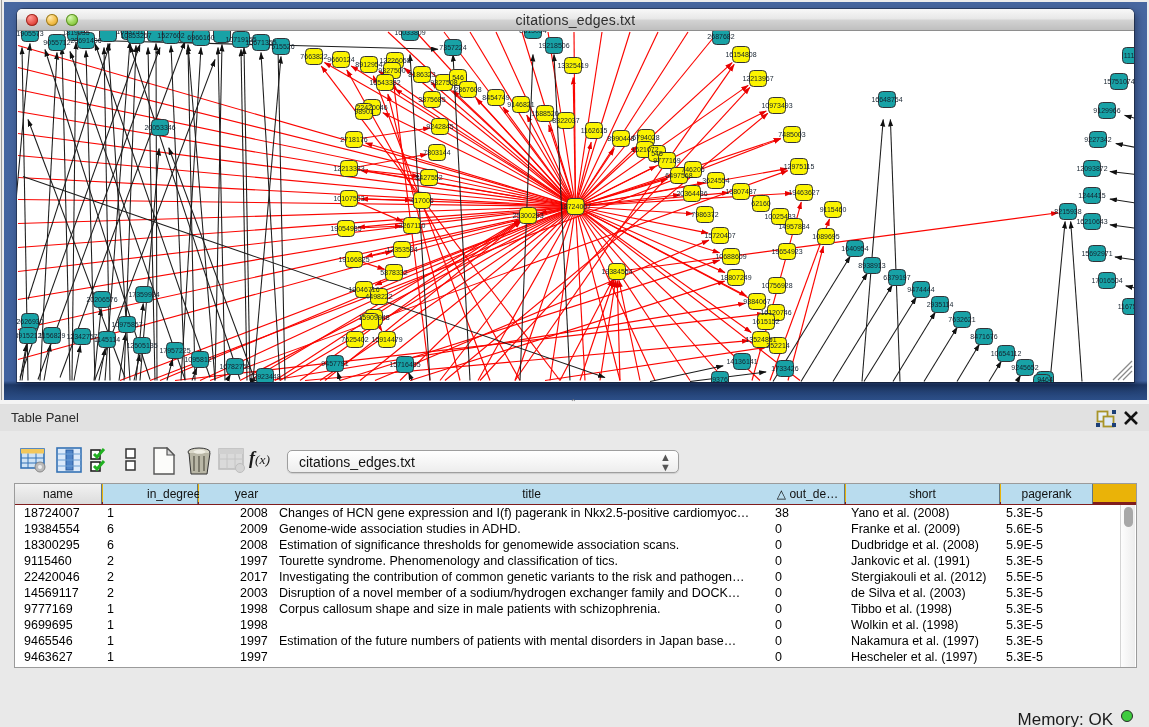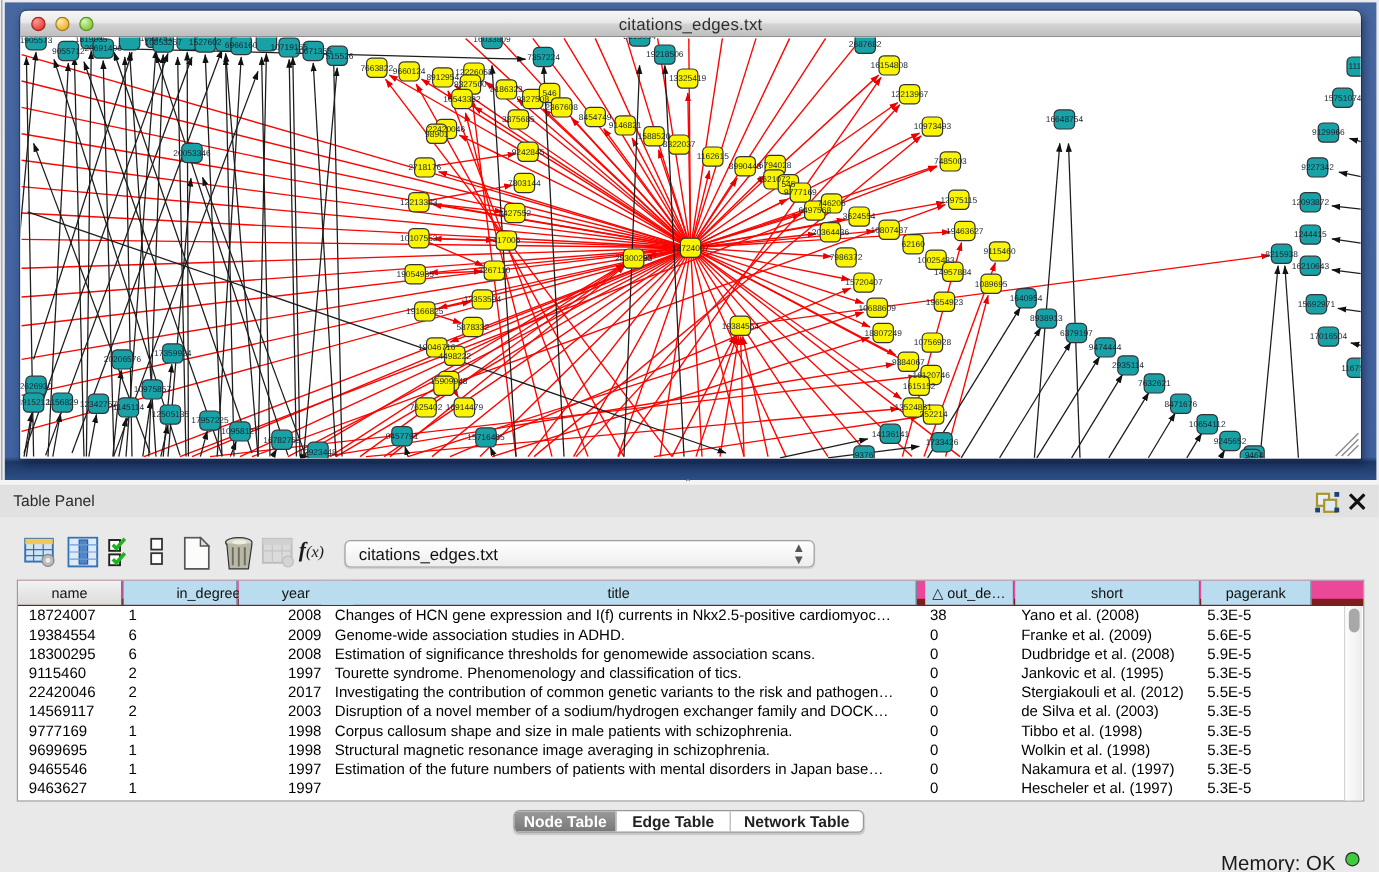--- a/index.html
+++ b/index.html
@@ -19,21 +19,21 @@
 #tphead .lbl {position:absolute;left:11px;top:5px;font-size:13px;color:#2b2b2b;}
 #toolbar {position:absolute;left:0;top:31px;width:100%;height:52px;}
 #combo {position:absolute;left:287px;top:50px;width:392px;height:23px;border:1px solid #9e9e9e;border-radius:5px;
  background:linear-gradient(#ffffff,#ededed);box-shadow:0 1px 1px rgba(0,0,0,.12);}
 #combo .txt {position:absolute;left:11px;top:3px;font-size:14px;color:#111;}
 #combo .ar {position:absolute;right:7px;top:1px;font-size:11px;color:#555;line-height:10px;}
 #tbl {position:absolute;left:14px;top:83px;width:1123px;height:185px;background:#fff;border:1px solid #9b9b9b;}
 .th {position:absolute;top:0;height:20px;background:#b9dcee;border-right:1px solid #607784;
  font-size:12px;color:#111;text-align:center;line-height:20px;}
 .thg {background:linear-gradient(#f2f2f2,#dcdcdc);}
-#thead {position:absolute;left:0;top:0;width:1121px;height:21px;border-bottom:6px solid #7f1d1d;background:#ec4899;}
+#thead {position:absolute;left:0;top:0;width:1121px;height:21px;border-bottom:3px solid #7f1d1d;background:#eab308;}
 .tr {position:relative;height:16px;font-size:12.5px;color:#000;white-space:nowrap;}
 .tr div {position:absolute;top:0;height:16px;line-height:16px;overflow:hidden;}
 .c0 {left:9px;width:80px;} .c1 {left:92px;width:90px;} .c2 {left:189px;width:70px;margin-left:36px;}
 .c3 {left:264px;width:496px;} .c4 {left:760px;width:70px;}
 .c5 {left:836px;width:155px;} .c6 {left:991px;width:95px;}
 #vsb {position:absolute;right:1px;top:21px;width:15px;height:162px;background:linear-gradient(90deg,#fdfdfd,#ededed);border-left:1px solid #d4d4d4;}
 #vsb .thumb {position:absolute;left:2.5px;top:2px;width:9px;height:20px;border-radius:5px;background:#a8a8a8;}
 #tabs {position:absolute;left:428px;top:275px;height:19px;display:flex;border:1px solid #989898;border-radius:5px;
  background:#fff;box-shadow:0 1px 1px rgba(0,0,0,.15);overflow:hidden;}
 #tabs div {font-size:13px;font-weight:bold;line-height:18px;color:#222;text-align:center;}
@@ -611,31 +611,31 @@
   </div>
   <div id="combo">
       <span class="txt">citations_edges.txt</span>
     <span class="ar">▲<br>▼</span>
     </div>
   <div id="tbl">
     <div id="thead">
       <div class="th thg" style="left:0;width:87px;">name</div>
       <div class="th" style="left:88px;width:95px;padding-left:44px;">in_degree</div>
       <div class="th" style="left:184px;width:96px;">year</div>
-      <div class="th" style="left:253px;width:496px;">title</div>
+      <div class="th" style="left:269px;width:496px;">title</div>
       <div class="th" style="left:756px;width:74px;">△ out_de…</div>
       <div class="th" style="left:831px;width:154px;">short</div>
       <div class="th" style="left:986px;width:92px;">pagerank</div>
     </div>
     <div style="position:absolute;left:0;top:21px;width:1105px;">
 <div class="tr">
           <div class="c0">18724007</div>
           <div class="c1">1</div>
           <div class="c2">2008</div>
-          <div class="c3">Changes of HCN gene expression and I(f) currents in Nkx2.5-positive cardiomyoc…</div>
+          <div class="c3">Changes of HCN gene expression and I(f) pagerank in Nkx2.5-positive cardiomyoc…</div>
           <div class="c4">38</div>
           <div class="c5">Yano et al. (2008)</div>
           <div class="c6">5.3E-5</div>
         </div>
 <div class="tr">
           <div class="c0">19384554</div>
           <div class="c1">6</div>
           <div class="c2">2009</div>
           <div class="c3">Genome-wide association studies in ADHD.</div>
           <div class="c4">0</div>
@@ -650,21 +650,21 @@
           <div class="c4">0</div>
           <div class="c5">Dudbridge et al. (2008)</div>
           <div class="c6">5.9E-5</div>
         </div>
 <div class="tr">
           <div class="c0">9115460</div>
           <div class="c1">2</div>
           <div class="c2">1997</div>
           <div class="c3">Tourette syndrome. Phenomenology and classification of tics.</div>
           <div class="c4">0</div>
-          <div class="c5">Jankovic et al. (1995)</div>
+          <div class="c5">Jankovic et al. (1991)</div>
           <div class="c6">5.3E-5</div>
         </div>
 <div class="tr">
           <div class="c0">22420046</div>
           <div class="c1">2</div>
           <div class="c2">2017</div>
           <div class="c3">Investigating the contribution of common genetic variants to the risk and pathogen…</div>
           <div class="c4">0</div>
           <div class="c5">Stergiakouli et al. (2012)</div>
           <div class="c6">5.5E-5</div>
@@ -684,21 +684,20 @@
           <div class="c2">1998</div>
           <div class="c3">Corpus callosum shape and size in male patients with schizophrenia.</div>
           <div class="c4">0</div>
           <div class="c5">Tibbo et al. (1998)</div>
           <div class="c6">5.3E-5</div>
         </div>
 <div class="tr">
           <div class="c0">9699695</div>
           <div class="c1">1</div>
           <div class="c2">1998</div>
-          <div class="c3">Structural magnetic resonance image averaging in schizophrenia.</div>
           <div class="c4">0</div>
           <div class="c5">Wolkin et al. (1998)</div>
           <div class="c6">5.3E-5</div>
         </div>
 <div class="tr">
           <div class="c0">9465546</div>
           <div class="c1">1</div>
           <div class="c2">1997</div>
           <div class="c3">Estimation of the future numbers of patients with mental disorders in Japan base…</div>
           <div class="c4">0</div>
@@ -710,23 +709,16 @@
           <div class="c1">1</div>
           <div class="c2">1997</div>
           <div class="c4">0</div>
           <div class="c5">Hescheler et al. (1997)</div>
           <div class="c6">5.3E-5</div>
         </div>
     </div>
     <div id="vsb">
         <div class="thumb"></div>
       </div>
-  </div>
-  <div id="tabs">
-    <div class="sel" style="width:84px;">Node Table</div>
-      <div class="sep"></div>
-    <div style="width:94px;">Edge Table</div>
-      <div class="sep"></div>
-    <div style="width:110px;">Network Table</div>
   </div>
   <div id="mem">Memory: OK</div>
   <div id="memdot"></div>
 </div>
 
 </body></html>

